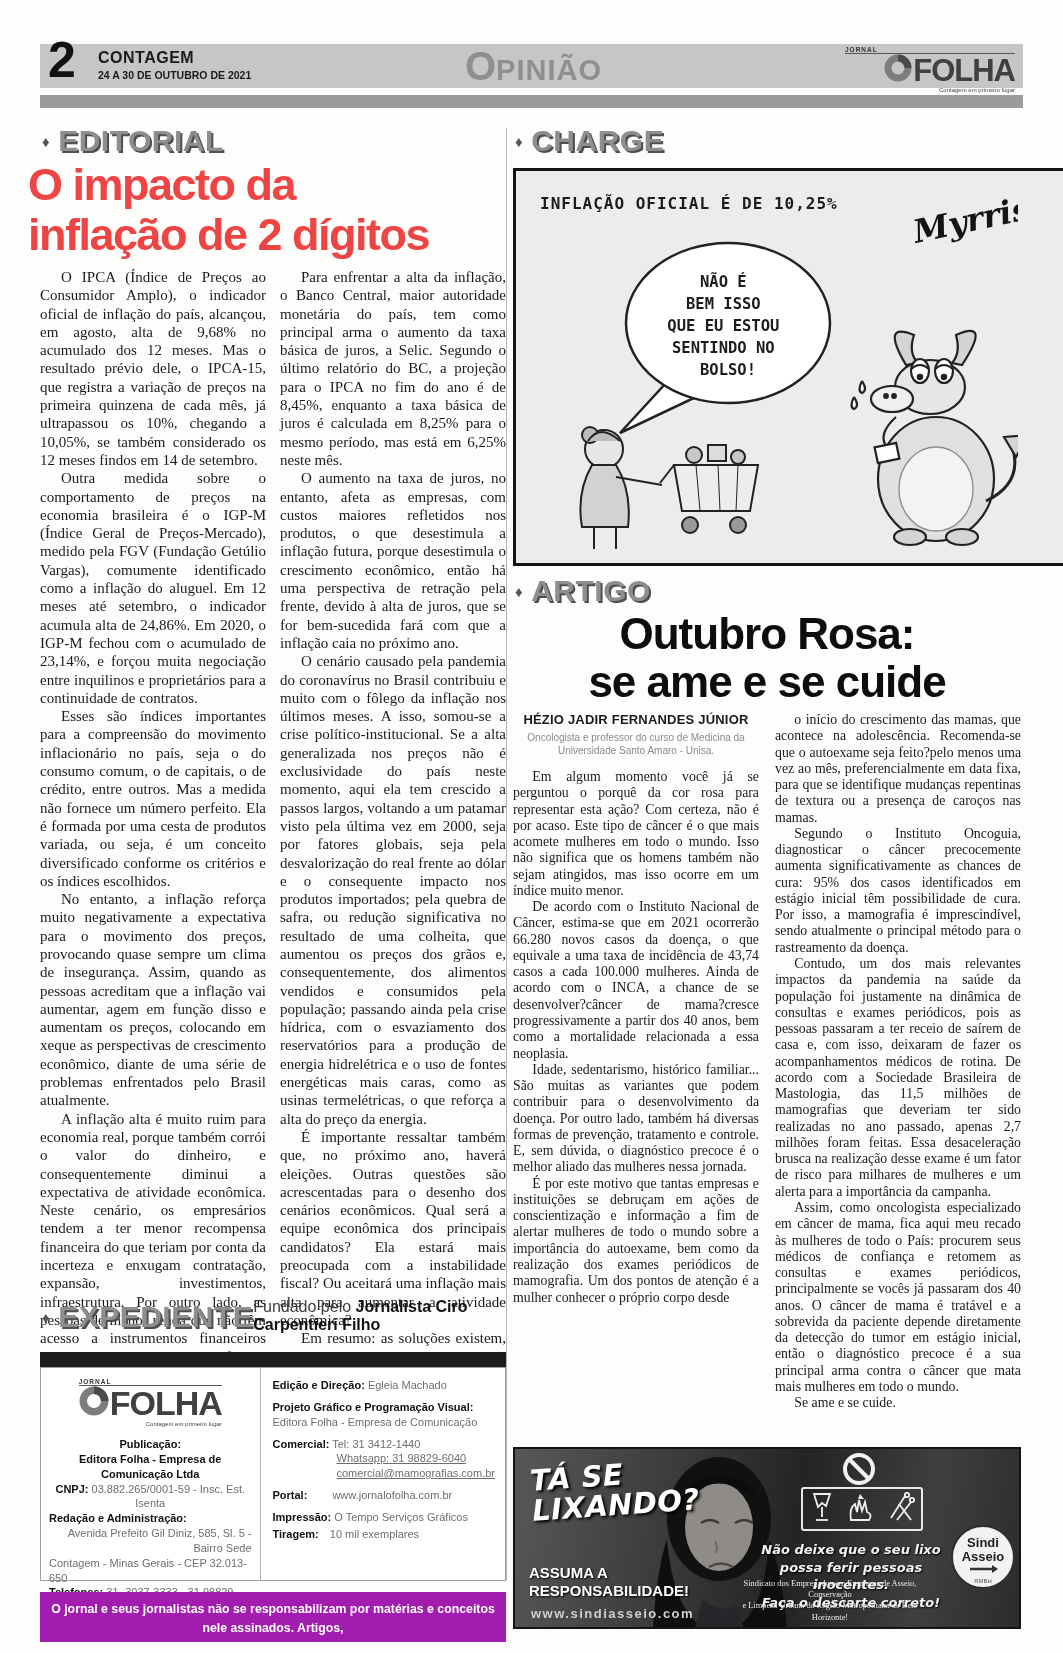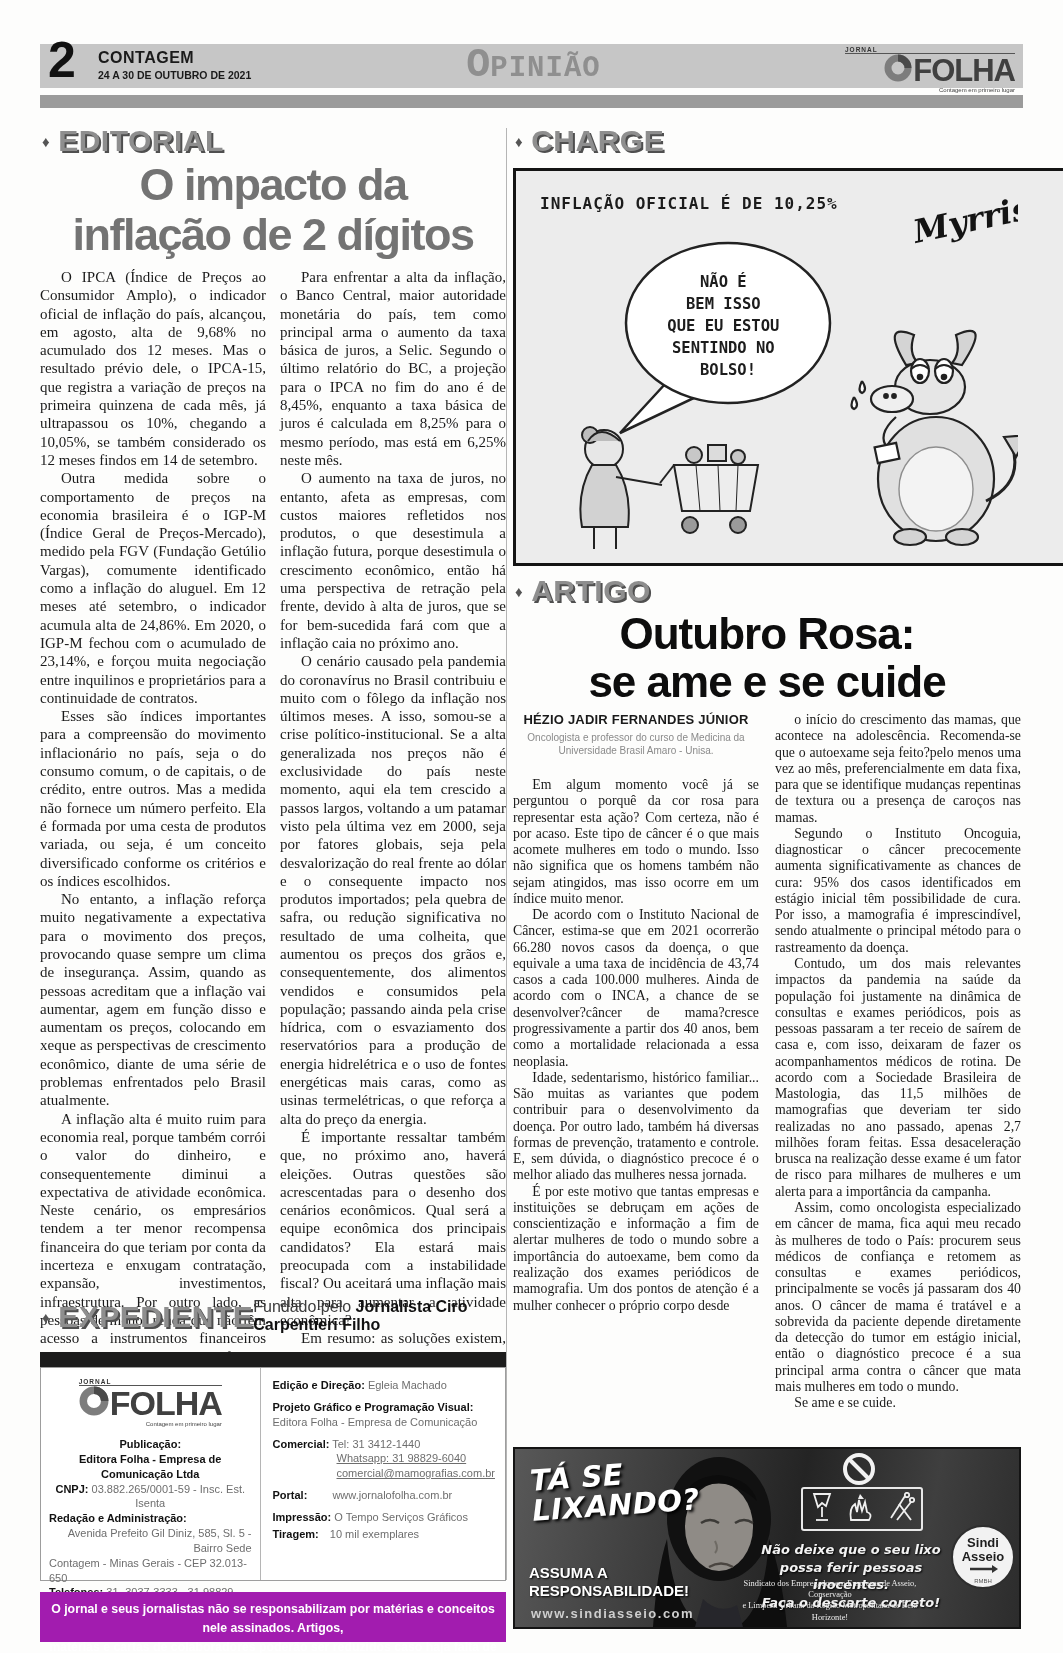--- a/index.html
+++ b/index.html
@@ -11,60 +11,60 @@
   
   .hdr-strip { position: absolute; left: 40px; right: 40px; top: 44px; height: 44px;
                background: #c6c6c6; }
   .hdr-bar2  { position: absolute; left: 40px; right: 40px; top: 95px; height: 13px;
                background: #9b9b9b; }
   .pageno { position: absolute; left: 8px; top: -9px; font: 900 50px/1 "Liberation Sans", sans-serif; color: #111; }
   .hdr-left { position: absolute; left: 58px; top: 5px; font-family: "Liberation Sans", sans-serif; }
   .hdr-city { font-weight: 700; font-size: 16px; letter-spacing: .5px; }
   .hdr-date { font-weight: 700; font-size: 10.5px; margin-top: 2px; }
   .hdr-section { position: absolute; left: 4px; right: 0; top: 2px; text-align: center;
-                 font-family: Liberation Mono, monospace; font-weight: 900; color: #8f8f8f; }
+                 font-family: Liberation Sans, sans-serif; font-weight: 900; color: #8f8f8f; }
   .hdr-section .big { font-size: 40px; line-height: 40px; }
   .hdr-section .rest { font-size: 29px; letter-spacing: 1px; }
   .hdr-logo { position: absolute; right: 8px; top: 2px; width: 170px; text-align: right;
               font-family: "Liberation Sans", sans-serif; }
   .logo-kicker { font-size: 6.5px; font-weight: 700; color: #333; letter-spacing: 1px;
                  border-bottom: 1px solid #555; display: block; text-align: left; width: 100%; }
   .logo-row { display: flex; align-items: center; justify-content: flex-end; gap: 1px; }
   .logo-word { font-weight: 900; font-size: 31px; letter-spacing: -1px; color: #404040; line-height: 1; }
   .logo-tag { display: block; font-size: 6px; color: #444; margin-top: 1px; }
 
   
   .sec-label { font-family: "Liberation Sans", sans-serif; font-weight: 900;
                font-size: 30px; letter-spacing: .5px; color: #8e8e8e;
                text-shadow: 2px 2px 0 #4f4f4f; display: flex; align-items: center; gap: 8px; }
   .sec-label .diamond { font-size: 15px; color: #555; text-shadow: none; }
 
   
   .ed-label { position: absolute; left: 42px; top: 124px; }
-  .ed-title { position: absolute; left: 40px; top: 160px; width: 466px; text-align: center;
-              font: 900 45px/1.12 "Liberation Sans", sans-serif; letter-spacing: -1.5px; color: #737373; }
+  .ed-title { position: absolute; left: 28px; top: 160px; width: 466px; 
+              font: 900 45px/1.12 "Liberation Sans", sans-serif; letter-spacing: -1.5px; color: #ef4444; }
   .ed-cols { position: absolute; left: 40px; top: 268px; width: 466px; display: flex; gap: 14px; }
   .col { flex: 1; text-align: justify; }
   .ed-cols .col p { font-size: 15px; line-height: 1.22; text-indent: 1.4em; }
 
   
   .vrule { position: absolute; left: 506px; top: 128px; width: 1px; height: 1452px; background: #b5b5b5; }
 
   
   .ch-label { position: absolute; left: 515px; top: 124px; }
   .cartoon { position: absolute; left: 513px; top: 168px; width: 612px; height: 398px;
              border: 3px solid #141414; background: #ececec; }
 
   
   .ar-label { position: absolute; left: 515px; top: 574px; }
   .ar-title { position: absolute; left: 513px; top: 610px; width: 508px; text-align: center;
               font: 900 44px/1.08 "Liberation Sans", sans-serif; letter-spacing: -1px; color: #0d0d0d; }
   .ar-cols { position: absolute; left: 513px; top: 712px; width: 508px; display: flex; gap: 16px; }
   .ar-cols .col p { font-size: 13.8px; line-height: 1.18; text-indent: 1.4em; }
-  .author { text-align: center; margin-bottom: 20px; font-family: "Liberation Sans", sans-serif; }
+  .author { text-align: center; margin-bottom: 12px; font-family: "Liberation Sans", sans-serif; }
   .author-name { font-weight: 700; font-size: 13px; letter-spacing: .2px; }
   .author-bio { font-size: 10px; color: #8a8a8a; line-height: 1.3; margin-top: 4px; }
 
   
   .ex-head { position: absolute; left: 42px; top: 1298px; width: 464px;
              display: flex; align-items: flex-end; justify-content: space-between; }
   .founded { font-family: "Liberation Sans", sans-serif; font-size: 16px; color: #3c3c3c; }
   .founded b { color: #111; }
   .ex-bar { position: absolute; left: 40px; top: 1352px; width: 466px; height: 15px; background: #1c1c1c; }
   .ex-box { position: absolute; left: 40px; top: 1367px; width: 466px; height: 214px;
@@ -243,21 +243,21 @@
     <span>ARTIGO</span>
   </div>
   <div class="ar-title">
     <div>Outubro Rosa:</div>
     <div>se ame e se cuide</div>
   </div>
   <div class="ar-cols">
     <div class="col">
       <div class="author">
         <div class="author-name">HÉZIO JADIR FERNANDES JÚNIOR</div>
-        <div class="author-bio">Oncologista e professor do curso de Medicina da Universidade Brasil Amaro - Unisa.</div>
+        <div class="author-bio">Oncologista e professor do curso de Medicina da Universidade Santo Amaro - Unisa.</div>
       </div>
       <p>Em algum momento você já se perguntou o porquê da cor rosa para representar esta ação? Com certeza, não é por acaso. Este tipo de câncer é o que mais acomete mulheres em todo o mundo. Isso não significa que os homens também não sejam atingidos, mas isso ocorre em um índice muito menor.</p>
       <p>De acordo com o Instituto Nacional de Câncer, estima-se que em 2021 ocorrerão 66.280 novos casos da doença, o que equivale a uma taxa de incidência de 43,74 casos a cada 100.000 mulheres. Ainda de acordo com o INCA, a chance de se desenvolver?câncer de mama?cresce progressivamente a partir dos 40 anos, bem como a mortalidade relacionada a essa neoplasia.</p>
       <p>Idade, sedentarismo, histórico familiar... São muitas as variantes que podem contribuir para o desenvolvimento da doença. Por outro lado, também há diversas formas de prevenção, tratamento e controle. E, sem dúvida, o diagnóstico precoce é o melhor aliado das mulheres nessa jornada.</p>
       <p>É por este motivo que tantas empresas e instituições se debruçam em ações de conscientização e informação a fim de alertar mulheres de todo o mundo sobre a importância do autoexame, bem como da realização dos exames periódicos de mamografia. Um dos pontos de atenção é a mulher conhecer o próprio corpo desde</p>
     </div>
     <div class="col">
       <p>o início do crescimento das mamas, que acontece na adolescência. Recomenda-se que o autoexame seja feito?pelo menos uma vez ao mês, preferencialmente em data fixa, para que se identifique mudanças repentinas de textura ou a presença de caroços nas mamas.</p>
       <p>Segundo o Instituto Oncoguia, diagnosticar o câncer precocemente aumenta significativamente as chances de cura: 95% dos casos identificados em estágio inicial têm possibilidade de cura. Por isso, a mamografia é imprescindível, sendo atualmente o principal método para o rastreamento da doença.</p>
       <p>Contudo, um dos mais relevantes impactos da pandemia na saúde da população foi justamente na dinâmica de consultas e exames periódicos, pois as pessoas passaram a ter receio de saírem de casa e, com isso, deixaram de fazer os acompanhamentos médicos de rotina. De acordo com a Sociedade Brasileira de Mastologia, das 11,5 milhões de mamografias que deveriam ter sido realizadas no ano passado, apenas 2,7 milhões foram feitas. Essa desaceleração brusca na realização desse exame é um fator de risco para milhares de mulheres e um alerta para a importância da campanha.</p>

